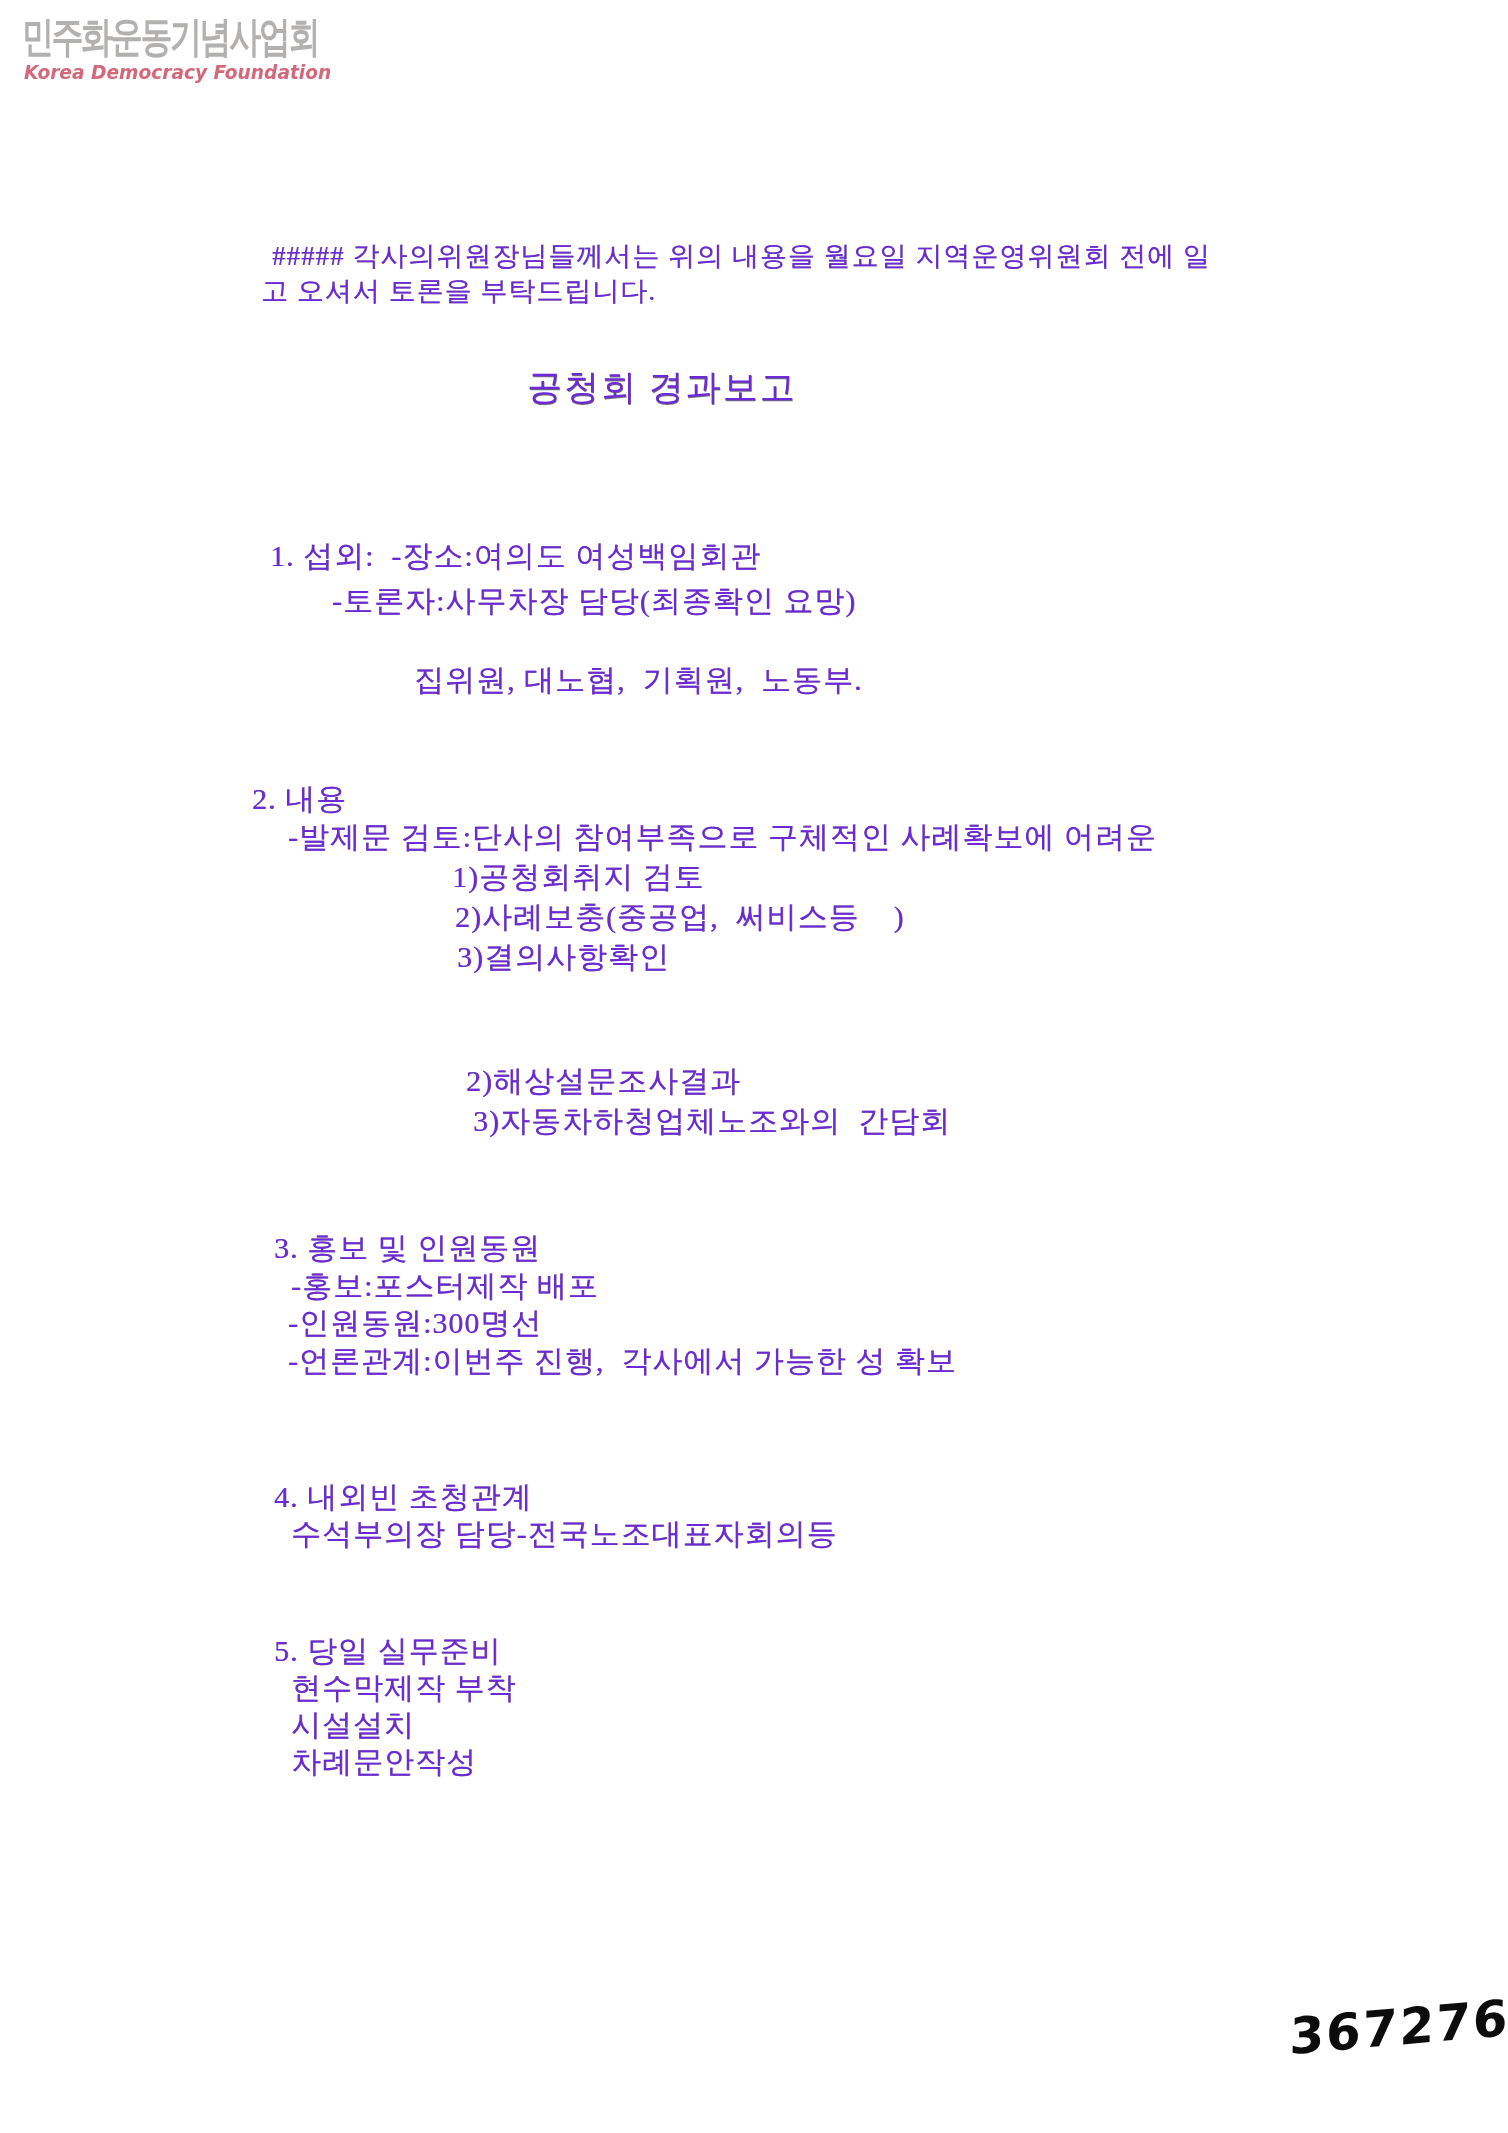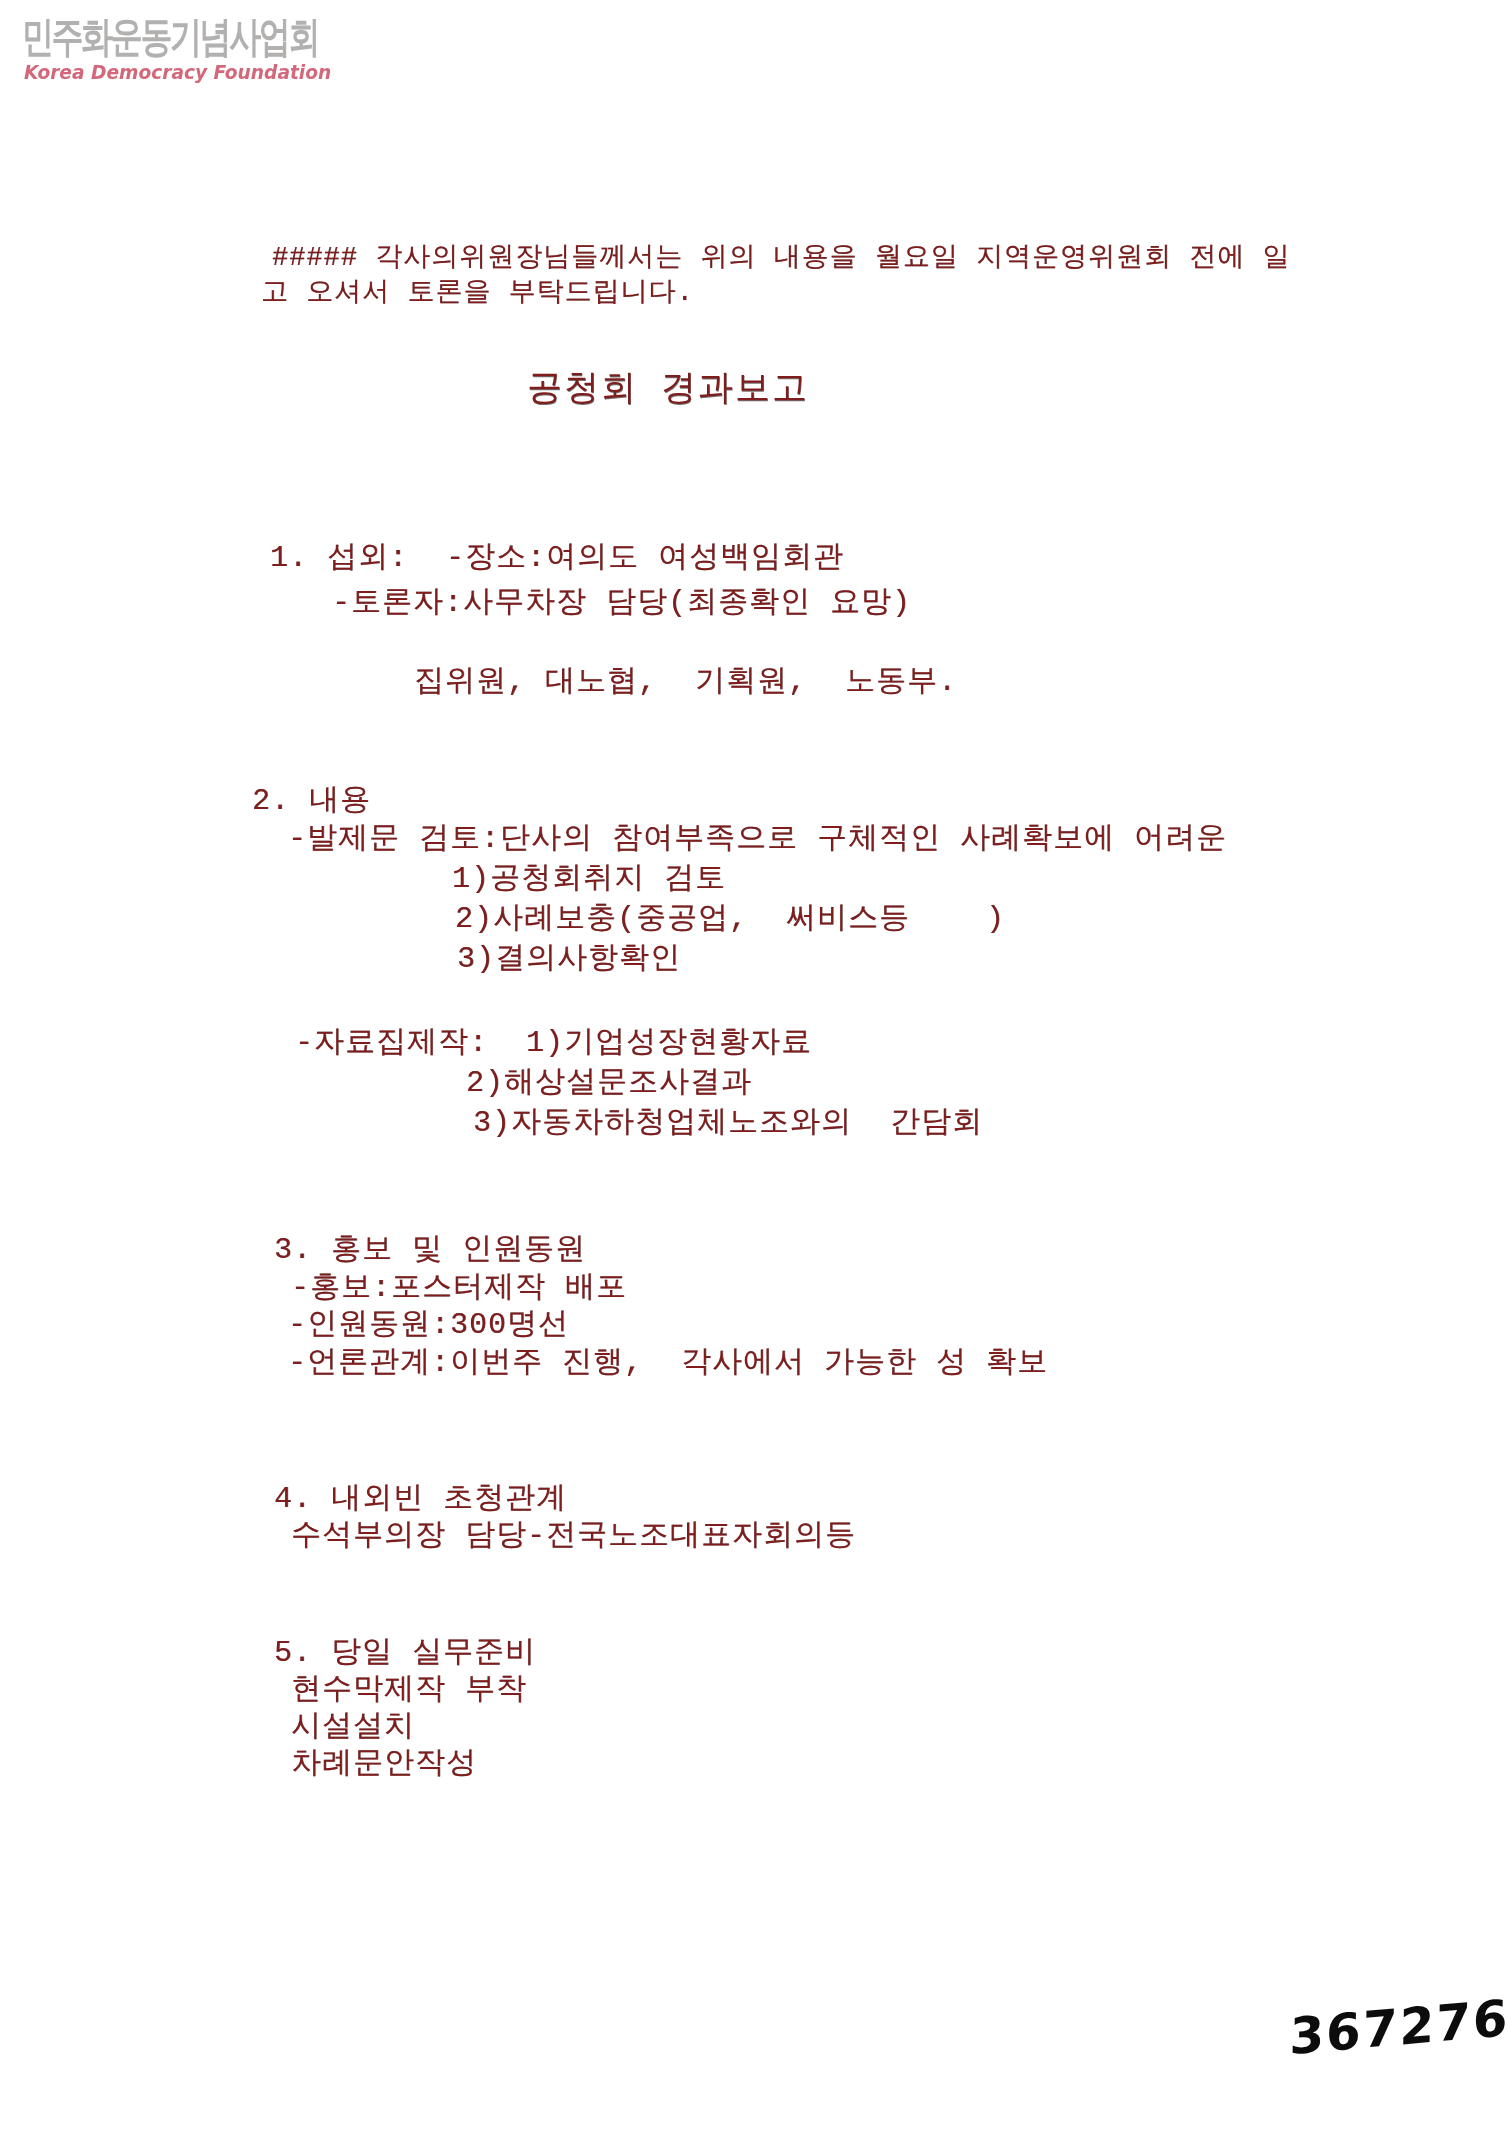--- a/index.html
+++ b/index.html
@@ -43,23 +43,22 @@
     transform: scaleX(0.93);
     transform-origin: left top;
     white-space: pre;
   }
   
   .line {
     position: absolute;
     white-space: pre;
     font-size: 30px;
     letter-spacing: 1px;
-    color: #7f1d1d;
+    color: #6d28d9;
     text-shadow: 0.4px 0.4px 0 rgba(20,20,20,0.55);
-    font-family: Liberation Mono, monospace;
   }
   .notice {
     font-size: 27px;
   }
   .doc-title {
     font-size: 35px;
     letter-spacing: 2px;
     text-shadow: 0.6px 0.6px 0 rgba(20,20,20,0.6);
   }
   .handwritten {
@@ -90,21 +89,20 @@
 
   <div class="line" style="left:270px; top:536px;">1. 섭외:  -장소:여의도 여성백임회관</div>
   <div class="line" style="left:332px; top:581px;">-토론자:사무차장 담당(최종확인 요망)</div>
   <div class="line" style="left:414px; top:660px;">집위원, 대노협,  기획원,  노동부.</div>
 
   <div class="line" style="left:252px; top:779px;">2. 내용</div>
   <div class="line" style="left:288px; top:817px;">-발제문 검토:단사의 참여부족으로 구체적인 사례확보에 어려운</div>
   <div class="line" style="left:452px; top:857px;">1)공청회취지 검토</div>
   <div class="line" style="left:455px; top:897px;">2)사례보충(중공업,  써비스등    )</div>
   <div class="line" style="left:457px; top:937px;">3)결의사항확인</div>
-  <div class="line" style="left:295px; top:1021px;">-자료집제작:  1)기업성장현황자료</div>
   <div class="line" style="left:466px; top:1061px;">2)해상설문조사결과</div>
   <div class="line" style="left:473px; top:1101px;">3)자동차하청업체노조와의  간담회</div>
 
   <div class="line" style="left:274px; top:1228px;">3. 홍보 및 인원동원</div>
   <div class="line" style="left:291px; top:1266px;">-홍보:포스터제작 배포</div>
   <div class="line" style="left:288px; top:1303px;">-인원동원:300명선</div>
   <div class="line" style="left:288px; top:1341px;">-언론관계:이번주 진행,  각사에서 가능한 성 확보</div>
 
   <div class="line" style="left:274px; top:1477px;">4. 내외빈 초청관계</div>
   <div class="line" style="left:291px; top:1514px;">수석부의장 담당-전국노조대표자회의등</div>

